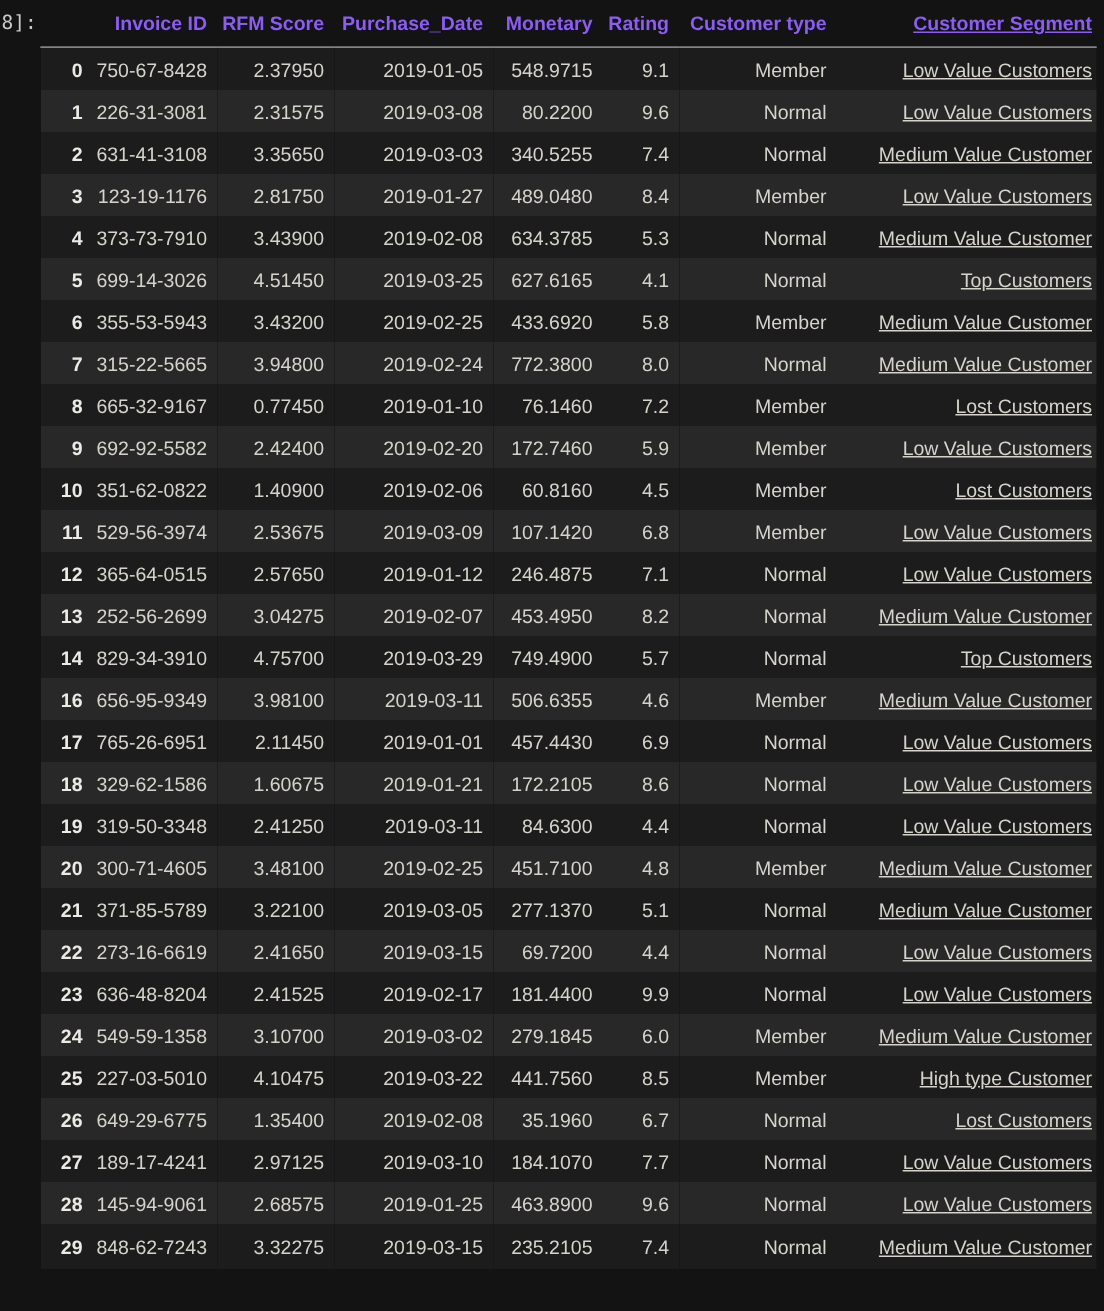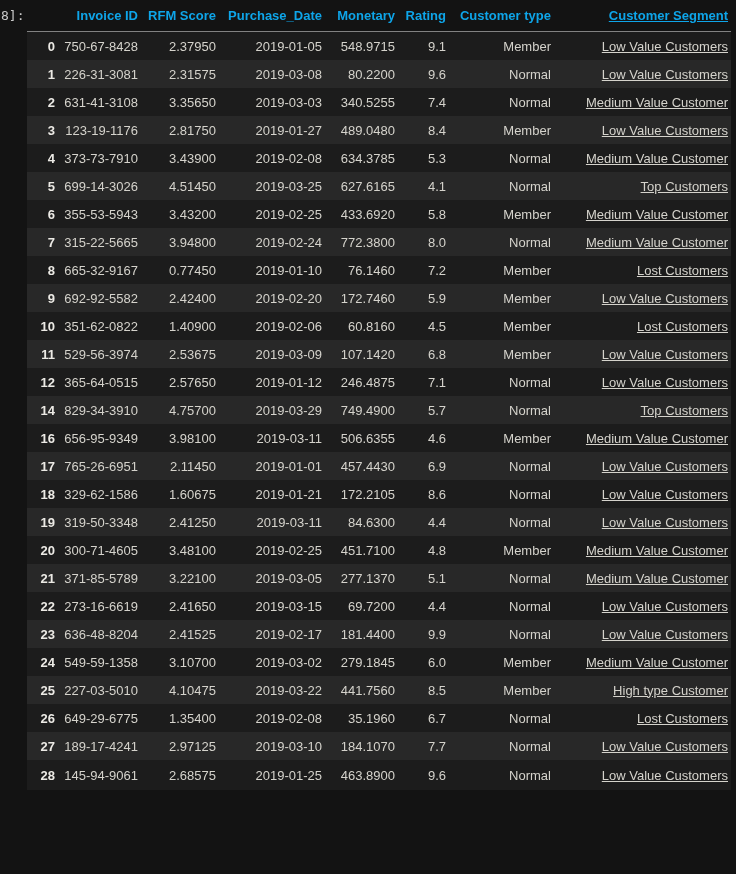--- a/index.html
+++ b/index.html
@@ -31,21 +31,21 @@
     top: 0;
     width: 704px;
     border-collapse: collapse;
     table-layout: fixed;
     font-size: 13px;
     color: #d5d3cc;
   }
   table.dataframe thead th {
     height: 31px;
     font-weight: bold;
-    color: #0ea5e9;
+    color: #8b5cf6;
     text-align: right;
     padding: 0 7px 0 0;
     border-bottom: 1px solid #828282;
     vertical-align: middle;
     white-space: nowrap;
     overflow: hidden;
   }
   table.dataframe tbody tr {
     background: #1c1c1c;
   }
@@ -230,20 +230,30 @@
           <th class="row-index">12</th>
           <td>365-64-0515</td>
           <td>2.57650</td>
           <td>2019-01-12</td>
           <td>246.4875</td>
           <td>7.1</td>
           <td>Normal</td>
           <td class="last-col">Low Value Customers</td>
         </tr>
         <tr>
+          <th class="row-index">13</th>
+          <td>252-56-2699</td>
+          <td>3.04275</td>
+          <td>2019-02-07</td>
+          <td>453.4950</td>
+          <td>8.2</td>
+          <td>Normal</td>
+          <td class="last-col">Medium Value Customer</td>
+        </tr>
+        <tr>
           <th class="row-index">14</th>
           <td>829-34-3910</td>
           <td>4.75700</td>
           <td>2019-03-29</td>
           <td>749.4900</td>
           <td>5.7</td>
           <td>Normal</td>
           <td class="last-col">Top Customers</td>
         </tr>
         <tr>
@@ -369,15 +379,25 @@
         <tr>
           <th class="row-index">28</th>
           <td>145-94-9061</td>
           <td>2.68575</td>
           <td>2019-01-25</td>
           <td>463.8900</td>
           <td>9.6</td>
           <td>Normal</td>
           <td class="last-col">Low Value Customers</td>
         </tr>
+        <tr>
+          <th class="row-index">29</th>
+          <td>848-62-7243</td>
+          <td>3.32275</td>
+          <td>2019-03-15</td>
+          <td>235.2105</td>
+          <td>7.4</td>
+          <td>Normal</td>
+          <td class="last-col">Medium Value Customer</td>
+        </tr>
       </tbody>
   </table>
 </div>
 
 </body></html>

